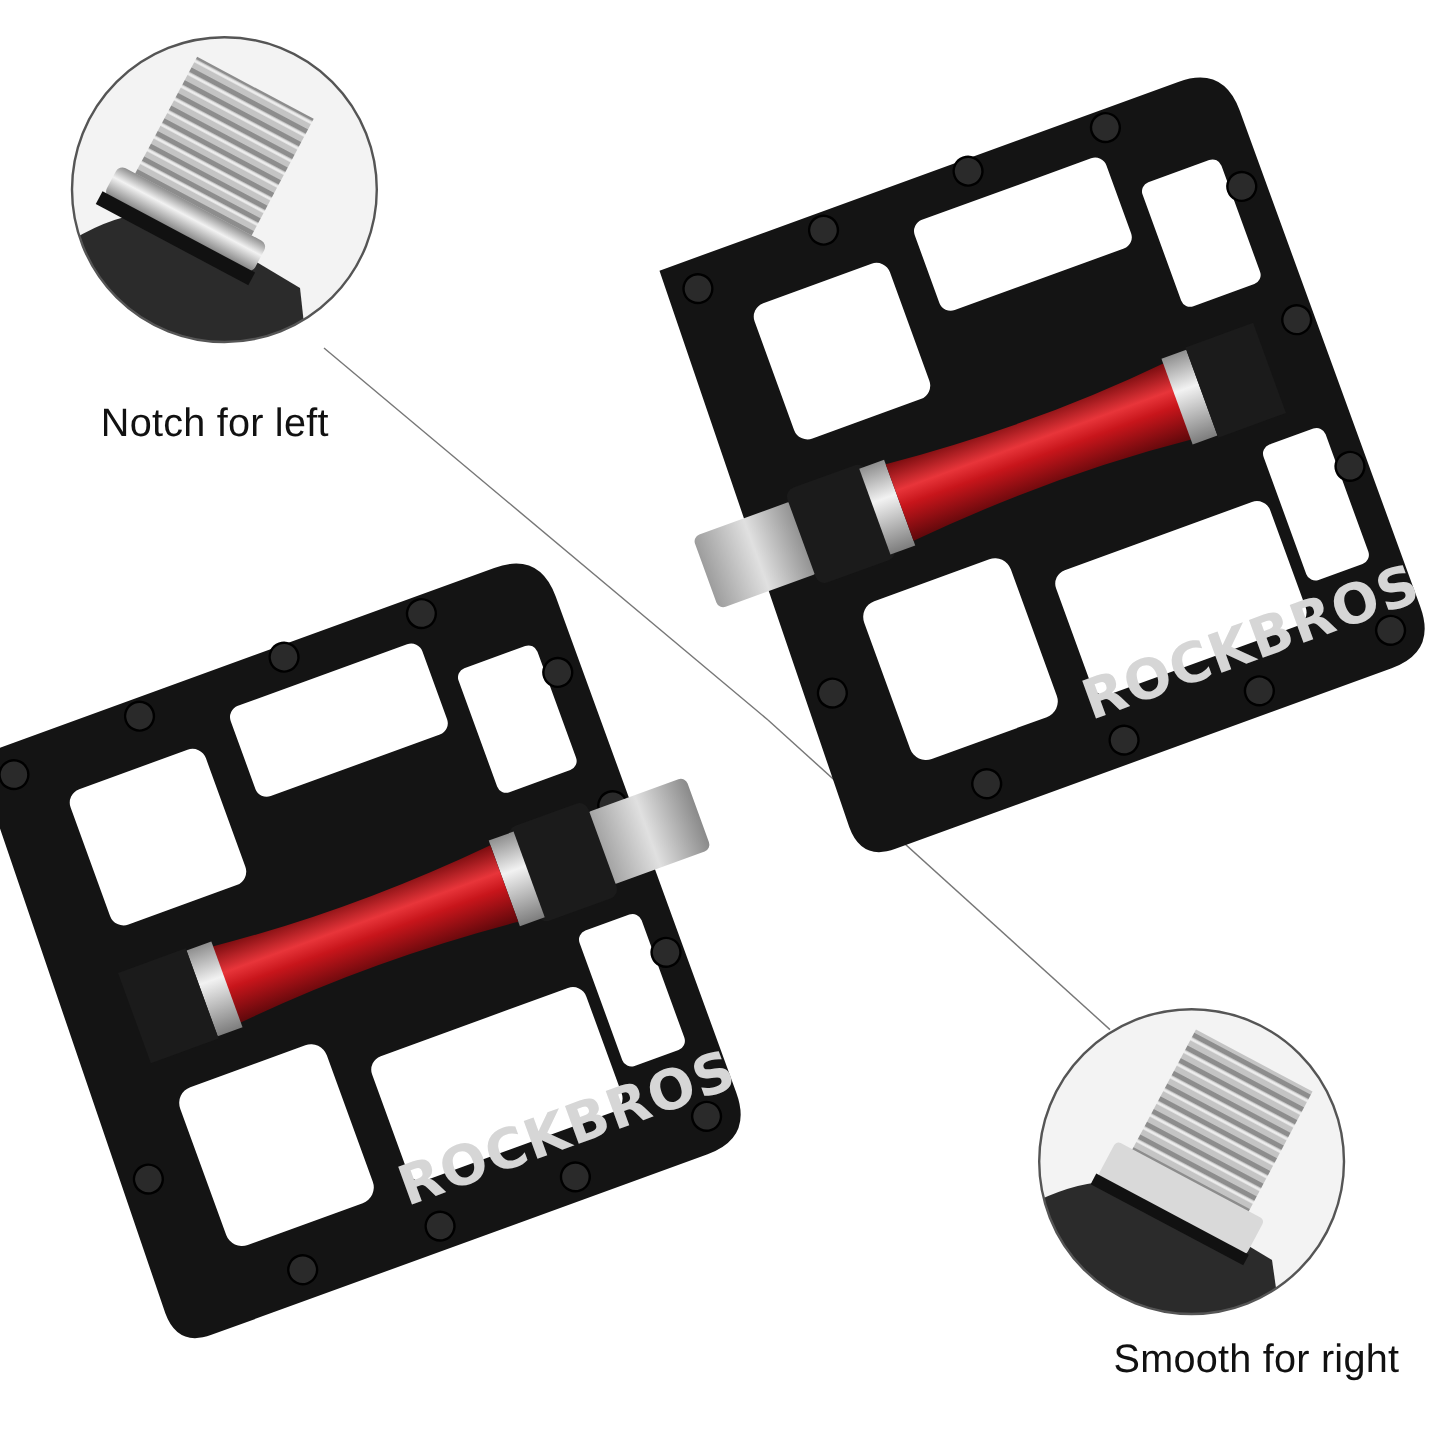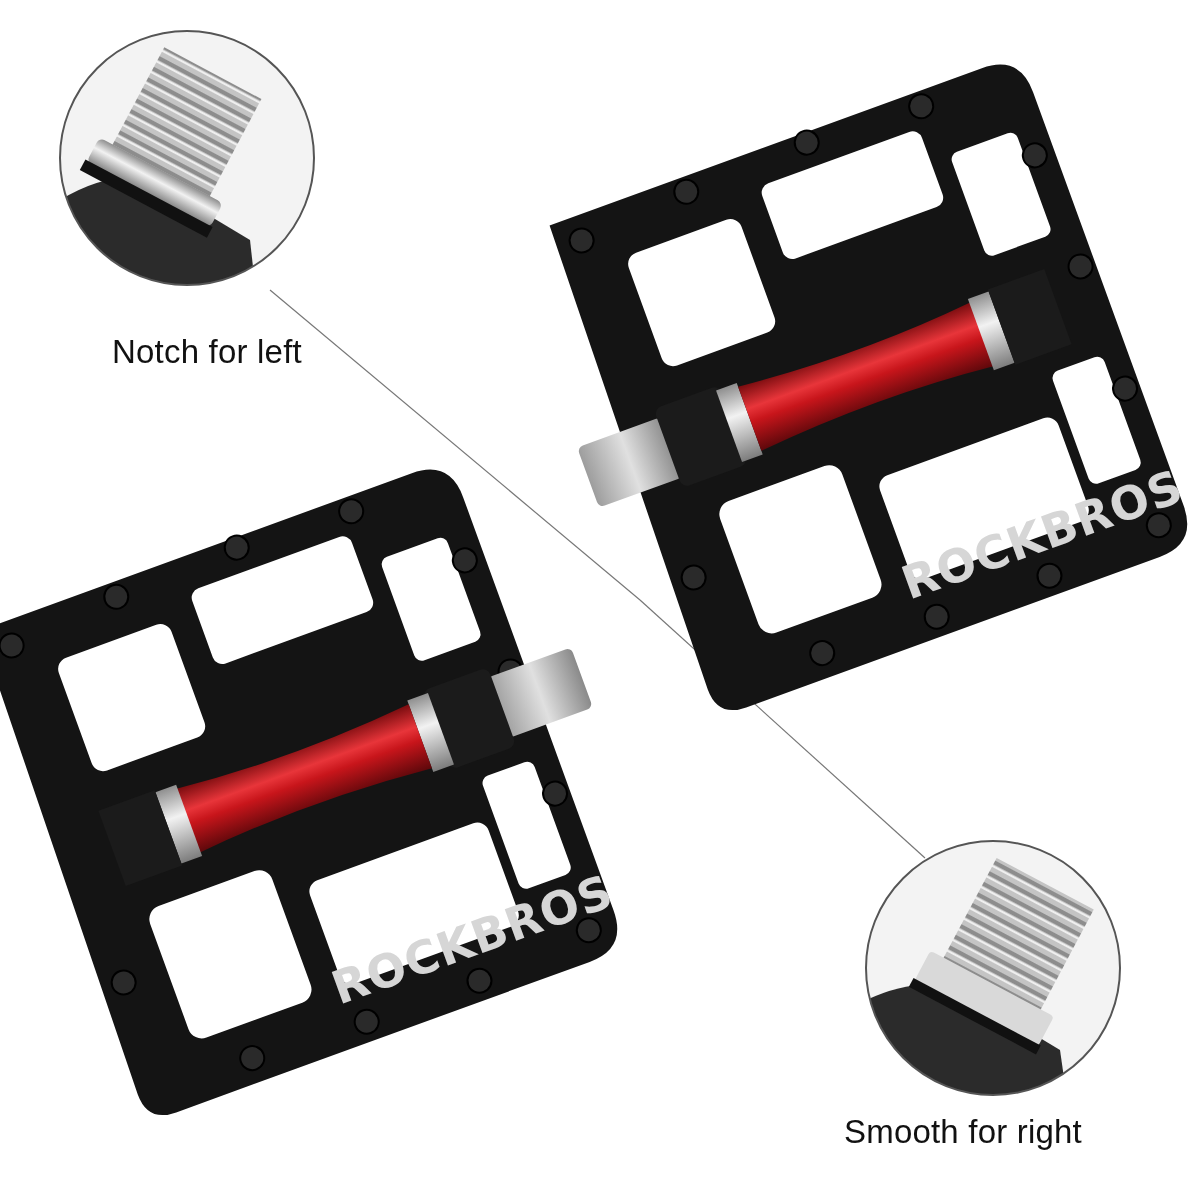--- a/index.html
+++ b/index.html
@@ -1,22 +1,22 @@
 <!DOCTYPE html>
 <html><head>
 <meta charset="utf-8">
 <style>
   html, body { margin: 0; padding: 0; background: #ffffff; }
   body { width: 1200px; height: 1200px; position: relative; overflow: hidden;
          font-family: "Liberation Sans", sans-serif; }
   .stage { position: absolute; left: 0; top: 0; width: 1200px; height: 1200px; }
   .caption { position: absolute; font-size: 33px; color: #111111; white-space: nowrap;
              font-family: "Liberation Sans", sans-serif; letter-spacing: 0.2px; }
-  .cap-left { left: 84px; top: 333px; margin-left: 28px; }
-  .cap-right { left: 844px; top: 1113px; text-align: center; }
+  .cap-left { left: 84px; top: 333px; }
+  .cap-right { left: 928px; top: 1113px; text-align: center; }
   .brand { font-family: "DejaVu Sans", sans-serif; font-weight: bold; fill: #d6d6d6; letter-spacing: 1px; }
 </style>
 </head>
 <body>
 
 <div class="stage">
 <svg width="1200" height="1200" viewBox="0 0 1200 1200" xmlns="http://www.w3.org/2000/svg">
   <defs>
     <linearGradient id="redGrad" x1="0" y1="0" x2="0" y2="1">
       <stop offset="0" stop-color="#7a0c0f"></stop>

